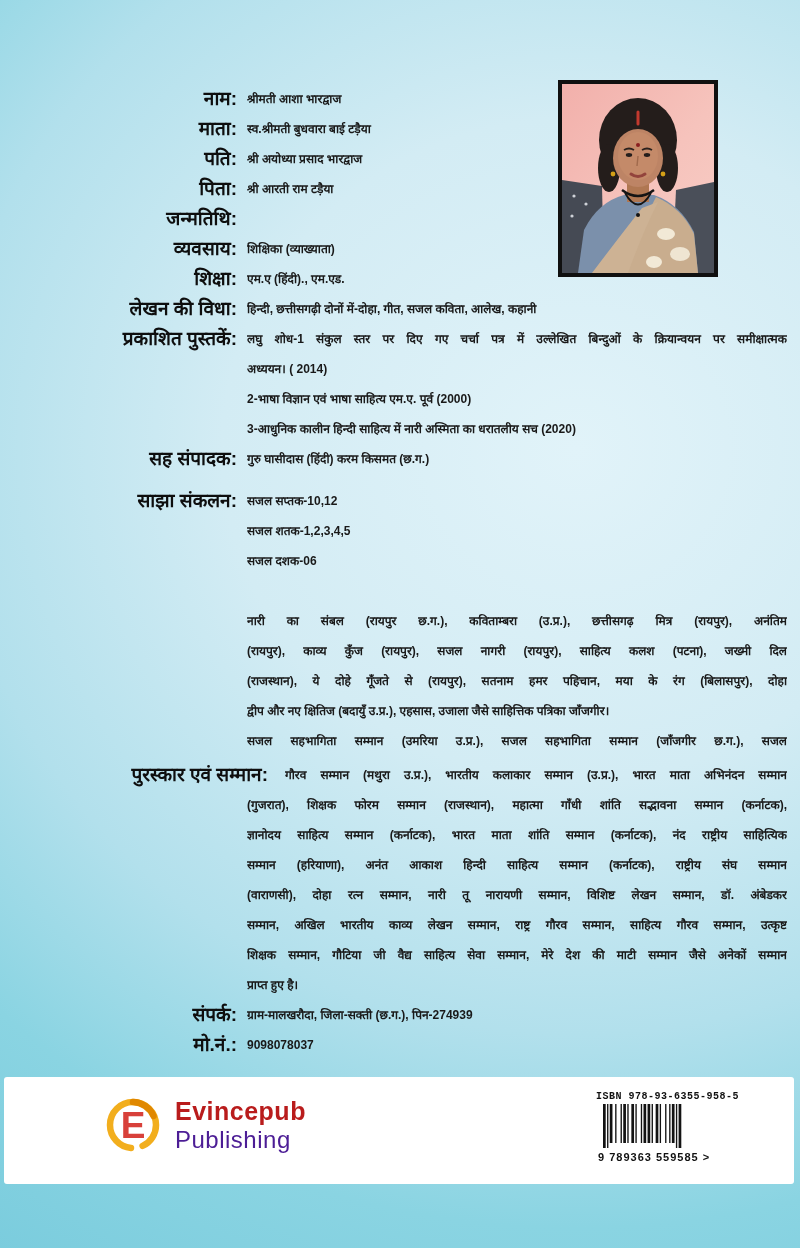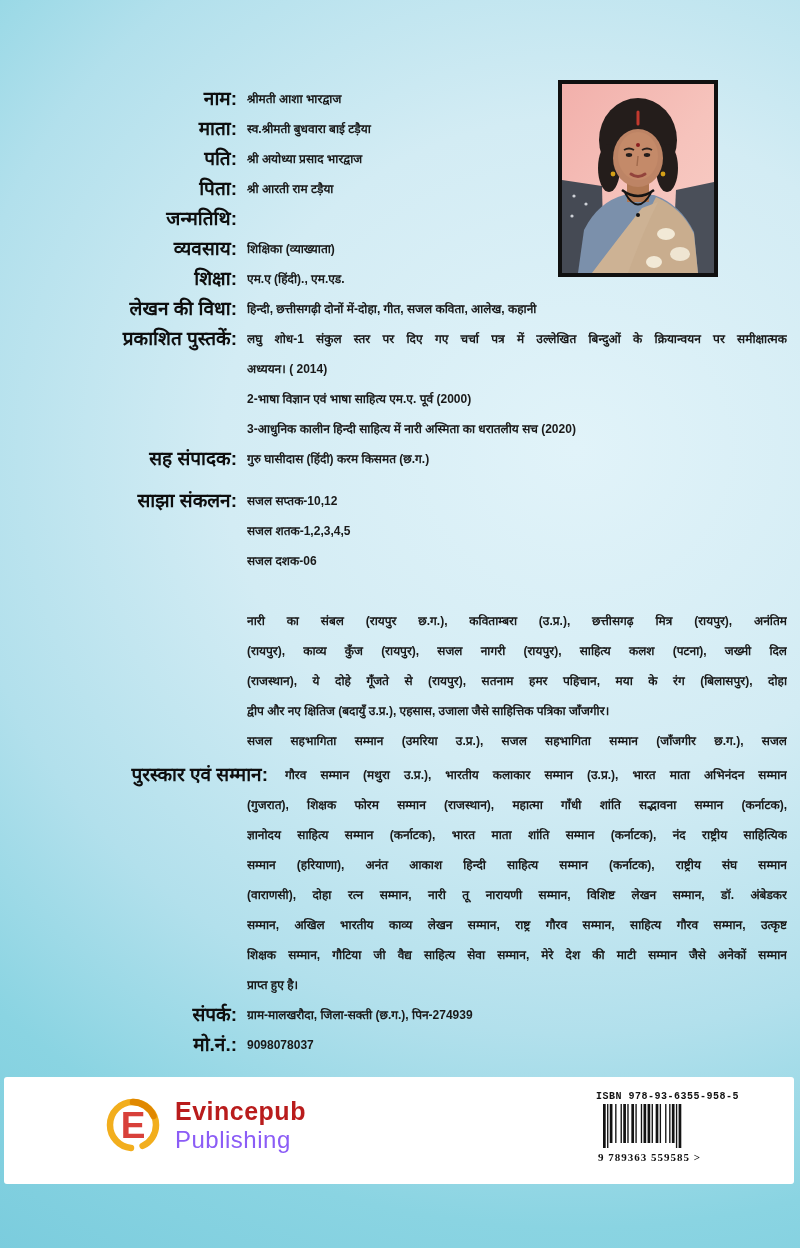--- a/index.html
+++ b/index.html
@@ -52,32 +52,32 @@
   
   .panel{
     position:absolute;left:4px;top:1077px;width:790px;height:107px;
     background:#ffffff;border-radius:3px;
   }
   .logo{position:absolute;left:100px;top:19px;display:flex;align-items:center;gap:13px;}
   .wordmark .brand{
     font-size:25px;font-weight:700;letter-spacing:.5px;line-height:29px;
   }
   .wordmark .tagline{
-    font-size:24px;font-weight:500;letter-spacing:.5px;line-height:27px;color:#8b5cf6;
+    font-size:24px;font-weight:500;letter-spacing:.5px;line-height:27px;color:#4c1d95;
   }
 
   .barcode{position:absolute;left:560px;top:14px;width:125px;text-align:left;margin-left:32px;}
   .isbn-text{
     font-family:"Liberation Mono", monospace;
     font-size:10px;letter-spacing:.5px;font-weight:700;color:#111;
     white-space:nowrap;
   }
   .bars{margin:2px 0 0 6px;display:block;}
   .isbn-digits{
-    font-family:Liberation Serif, serif;
+    font-family:Liberation Sans, sans-serif;
     font-size:11px;letter-spacing:1px;font-weight:700;color:#111;
     margin-left:2px;white-space:nowrap;
   }
 </style>
 </head>
 <body>
 
 <div class="cover">
 
   <div class="bio" id="bio">

